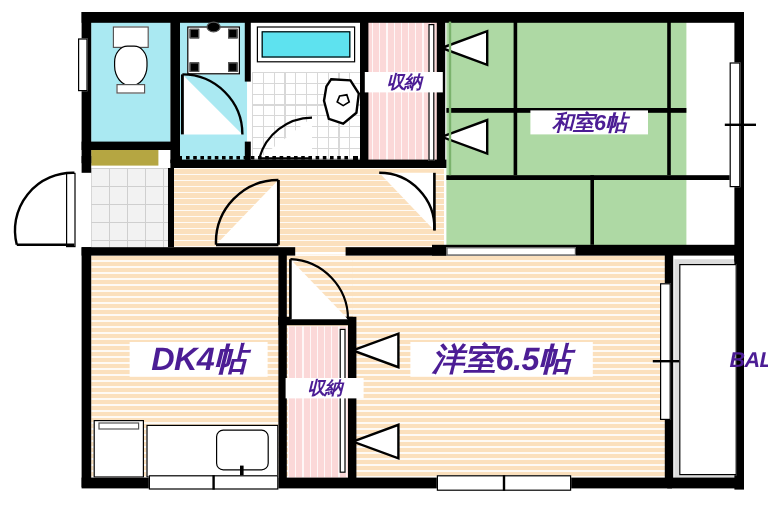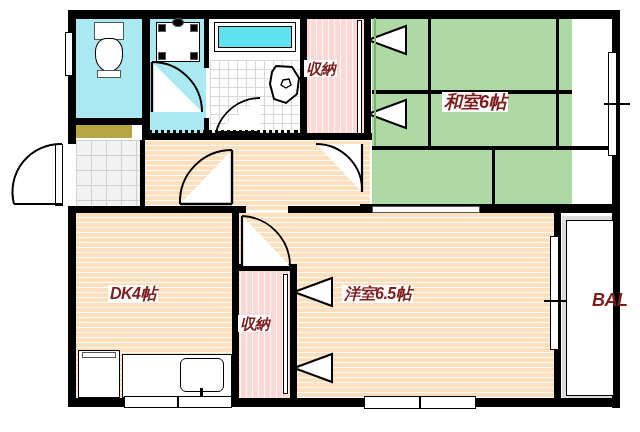--- a/index.html
+++ b/index.html
@@ -57,28 +57,28 @@
   
   .fx{position:absolute;box-sizing:border-box;background:#ffffff;border:1.6px solid #000;}
   .fx-thin{position:absolute;box-sizing:border-box;background:#ffffff;border:1px solid #555;}
 
   
   .label{
     position:absolute;
     font-family:"Liberation Sans",sans-serif;
     font-weight:bold;
     font-style:italic;
-    color:#7f1d1d;
+    color:#4c1d95;
     background:#ffffff;
     white-space:nowrap;
     letter-spacing:-0.5px;
     line-height:1;
-    padding:1px 2px;
-  }
-  .lbl-big{font-size:16px;}
+    padding:1px 18px;
+  }
+  .lbl-big{font-size:27px;}
   .lbl-mid{font-size:18px;}
   .lbl-sm{font-size:15px;}
   svg{display:block;overflow:visible;}
 </style>
 </head>
 <body>
 
 <div id="plan">
 
   <div class="fill f-water" style="left:76px;top:18px;width:66px;height:104px;"></div>

